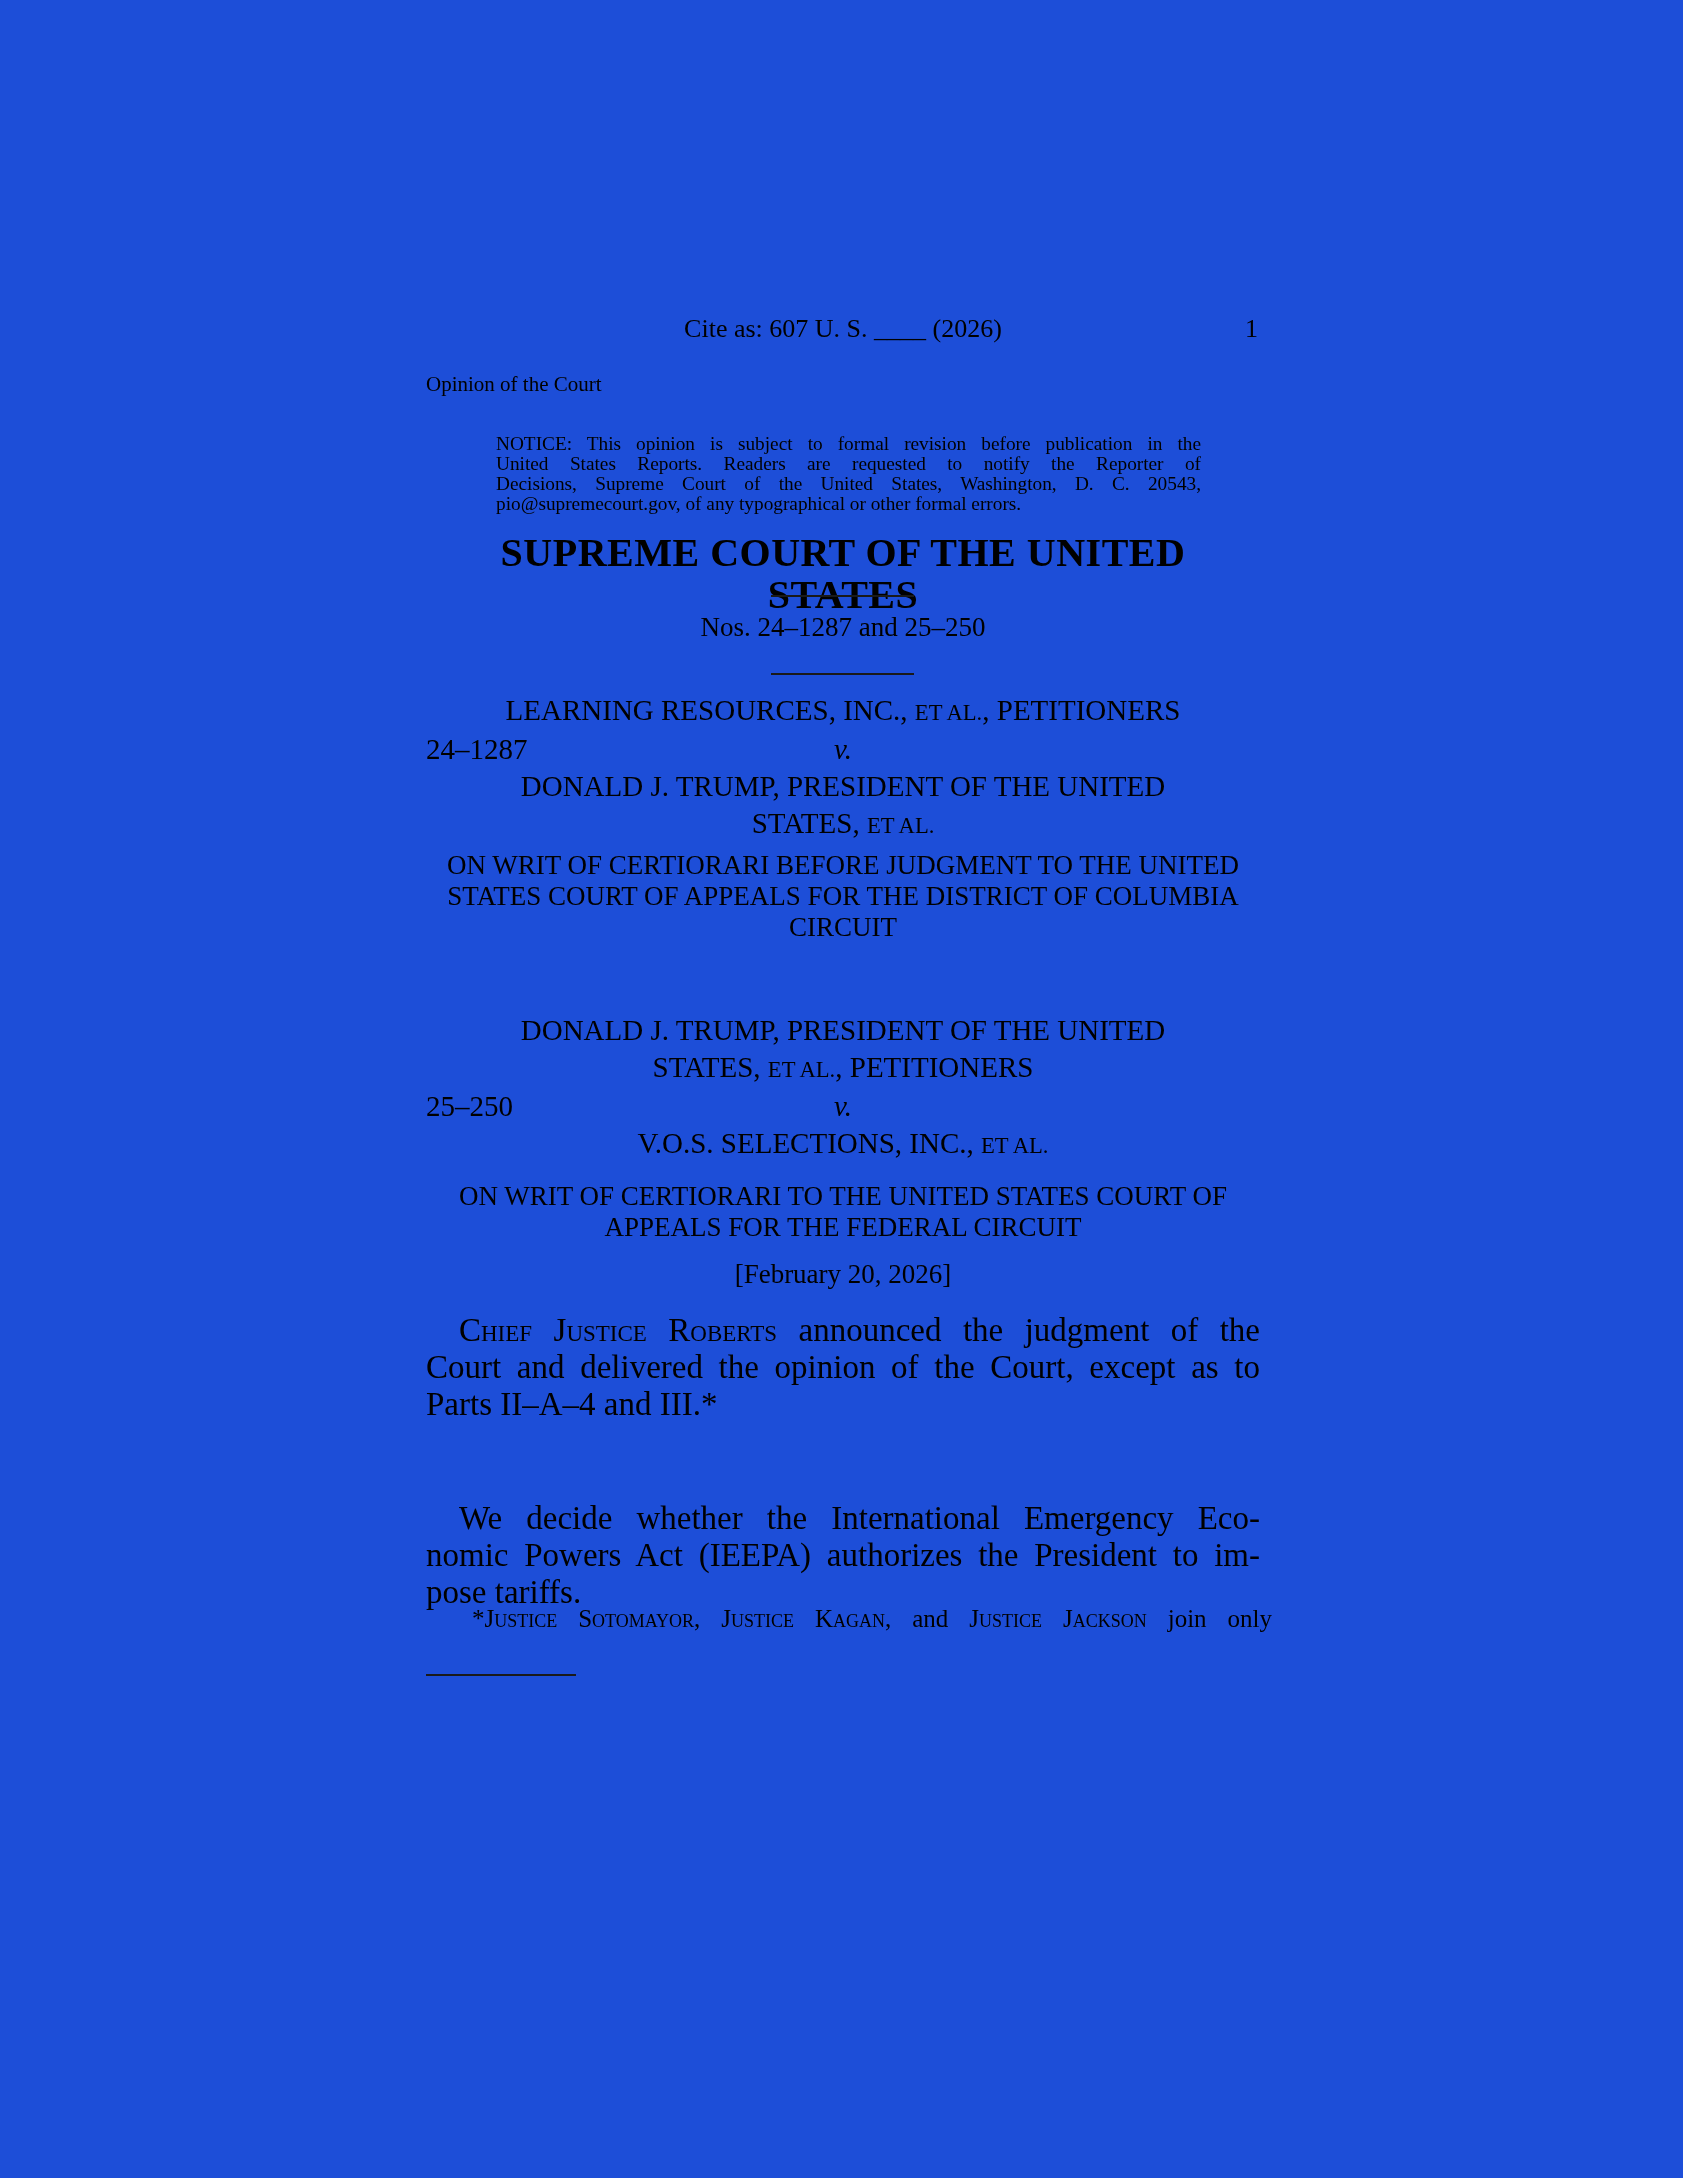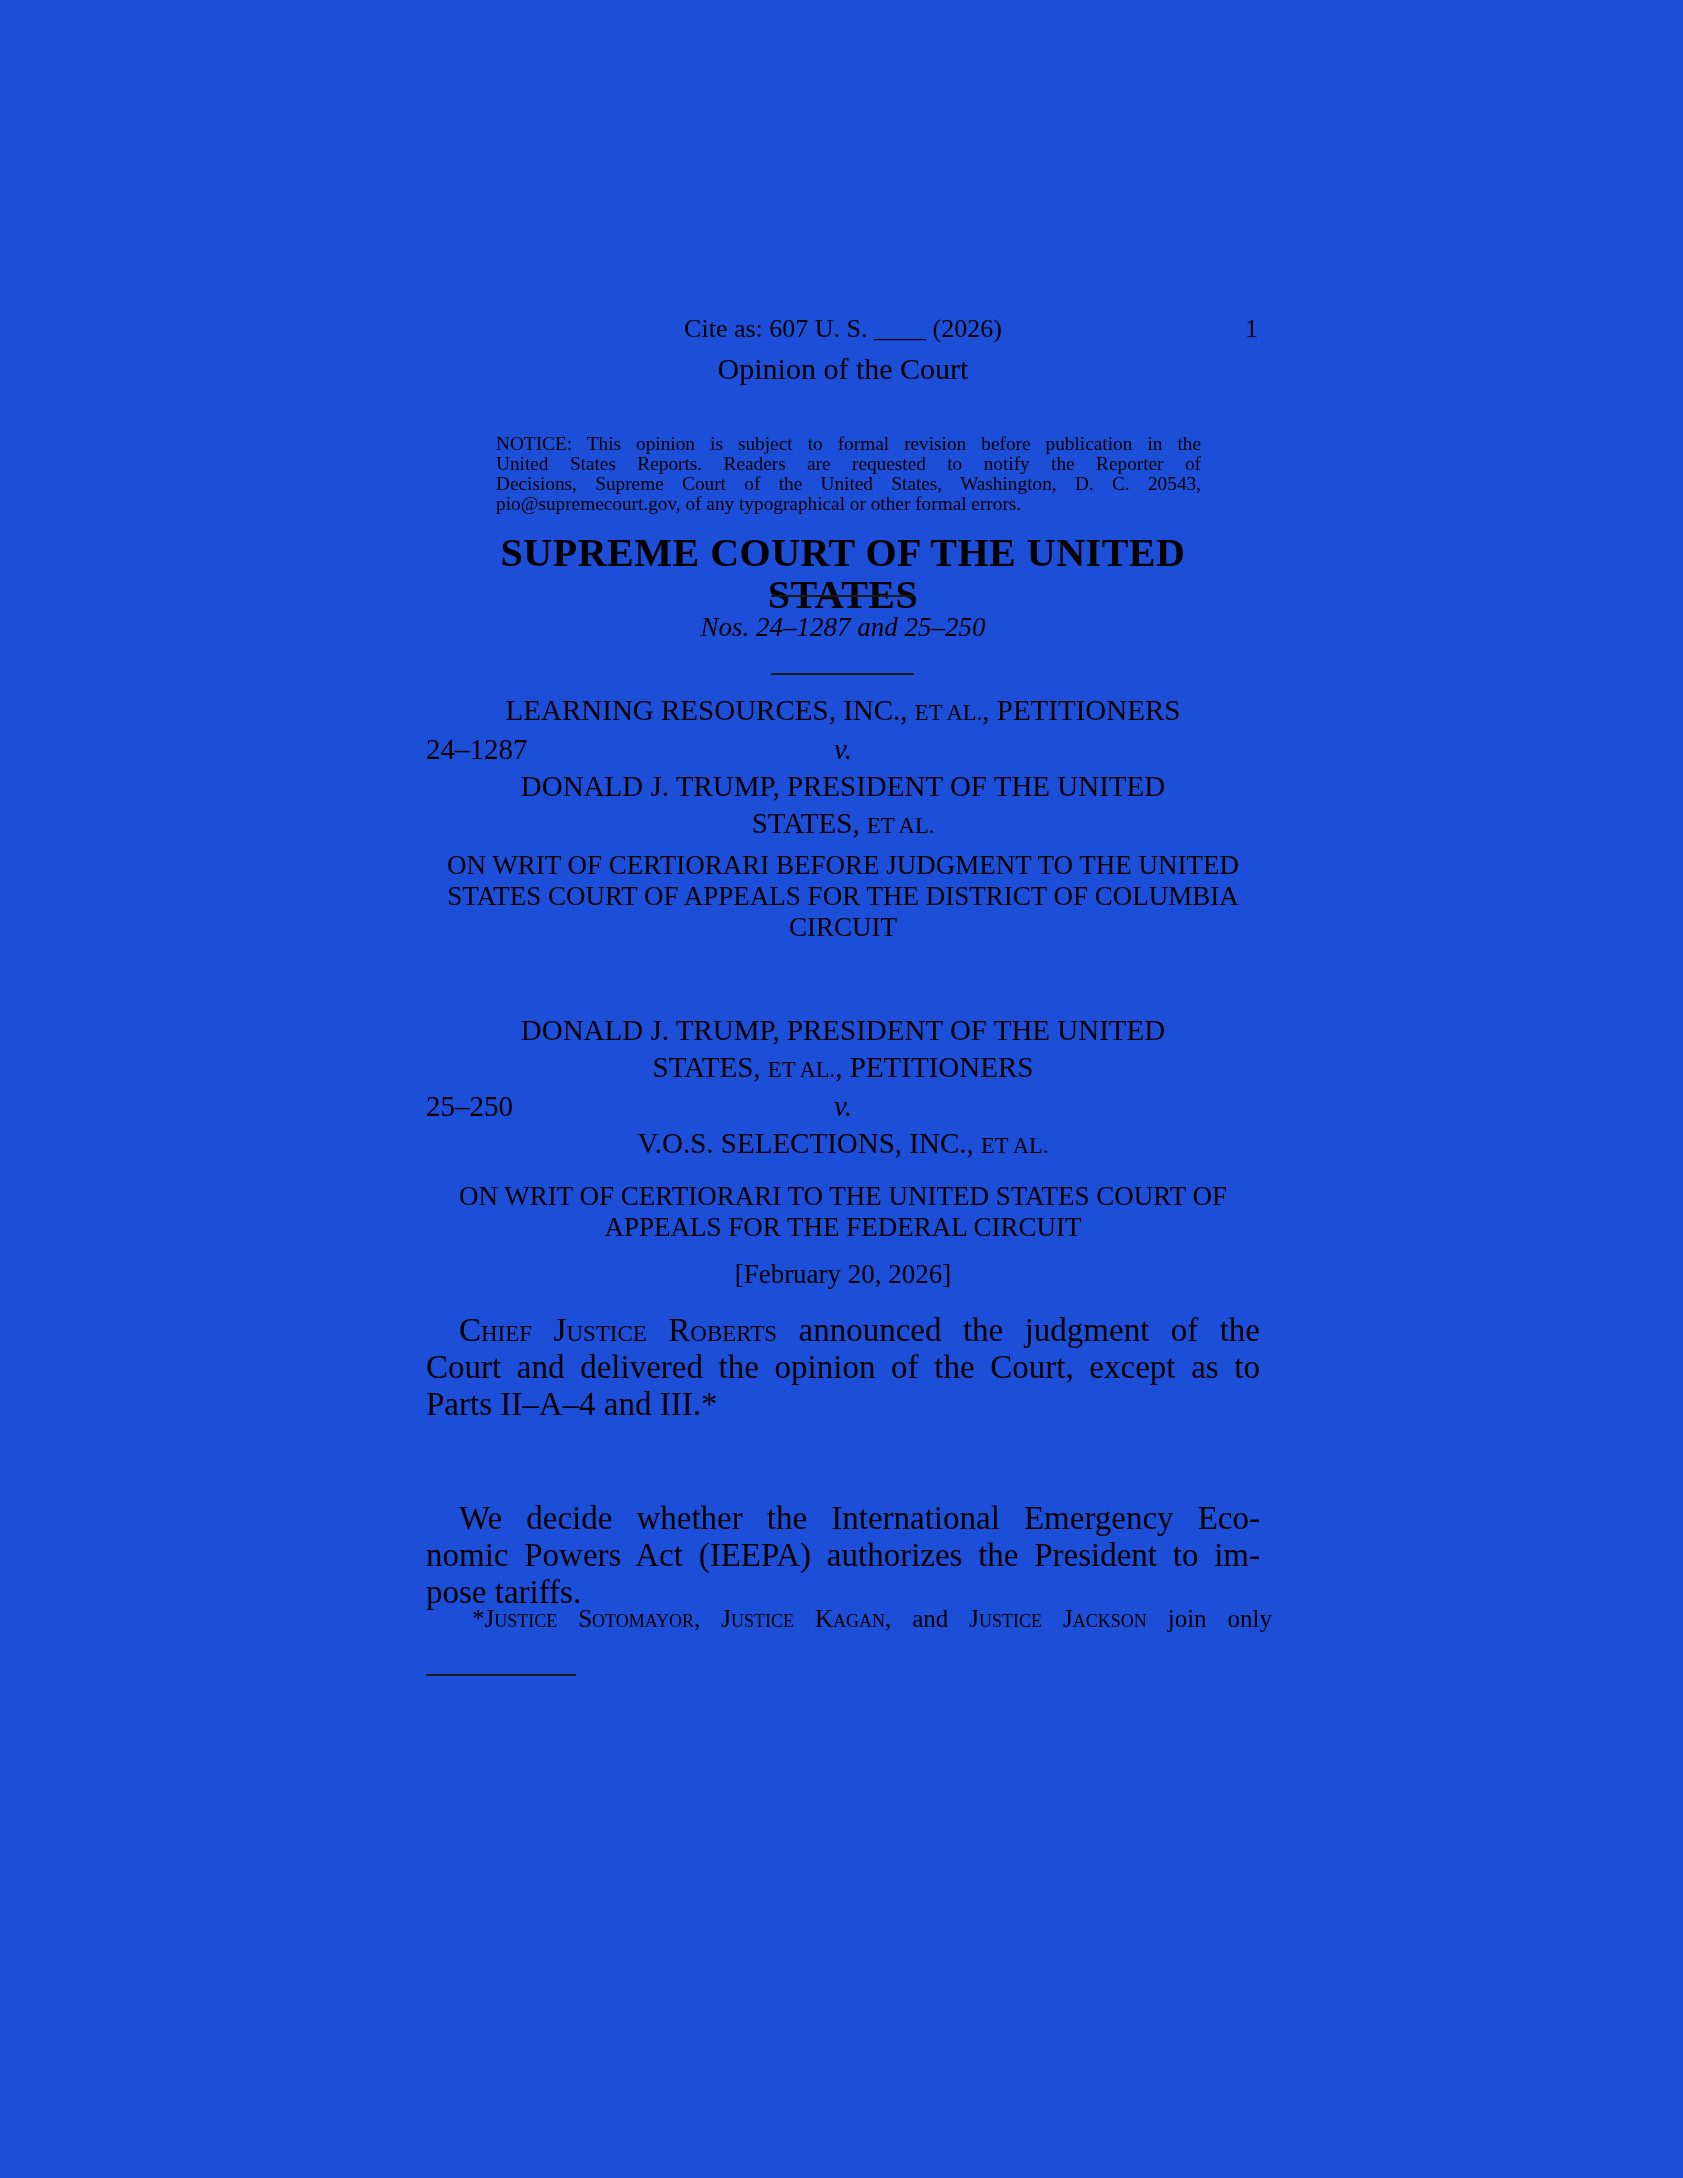--- a/index.html
+++ b/index.html
@@ -11,34 +11,34 @@
     position: relative;
   }
   .page { position: absolute; inset: 0; background: #1d4ed8; }
 
   
   .abs { position: absolute; left: 426px; width: 834px; }
 
   .hdr { top: 315px; font-size: 26px; line-height: 27px; text-align: center; }
   .hdr .pg { position: absolute; right: 2px; top: 0; }
 
-  .runhead { top: 355px; font-size: 30px; line-height: 27px; text-align: center; }
+  .runhead { top: 371px; font-size: 21px; line-height: 27px; text-align: left; }
 
   .notice { top: 434px; left: 496px; width: 705px; font-size: 19.3px; line-height: 20px; }
   .nline { text-align: justify; }
   .nline.j { text-align-last: justify; }
 
   .title { top: 532px; font-size: 40px; line-height: 42px; font-weight: bold;
            text-align: center; margin: 0; letter-spacing: 0.5px; }
 
   .rule { position: absolute; left: 771px; width: 143px; height: 2px; background: #1a1a1a; }
   .rule1 { top: 595px; }
   .rule2 { top: 673px; }
 
-  .docketline { top: 614px; font-size: 27px; line-height: 27px; text-align: center; font-style: italic; }
+  .docketline { top: 614px; font-size: 27px; line-height: 27px; text-align: center; }
 
   .cap { font-size: 29px; line-height: 37px; }
   .cap1 { top: 692px; }
   .cap2 { top: 1012px; }
   .cline { text-align: center; }
   .vline { position: relative; }
   .vline .dock { position: absolute; left: 0; top: 0; }
   .vee { font-style: italic; }
   .etal { font-size: 0.78em; }
 

